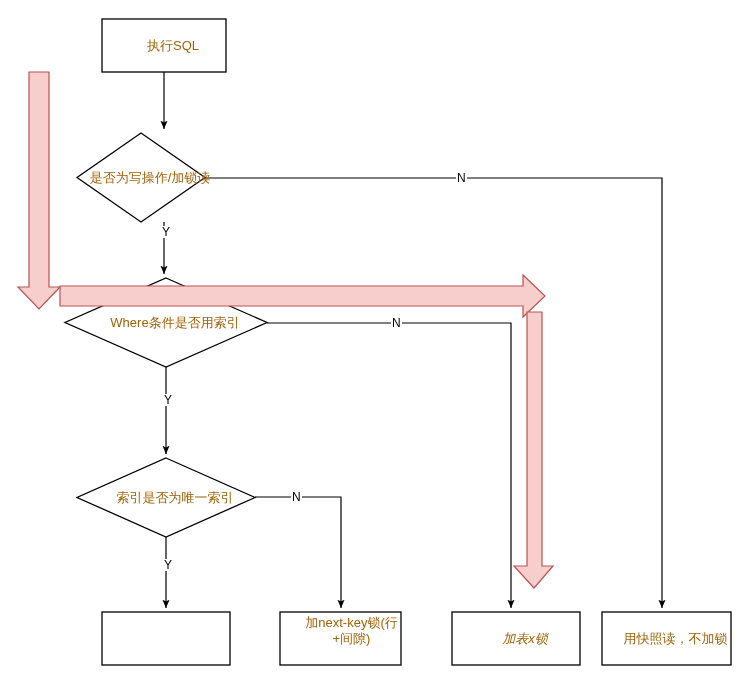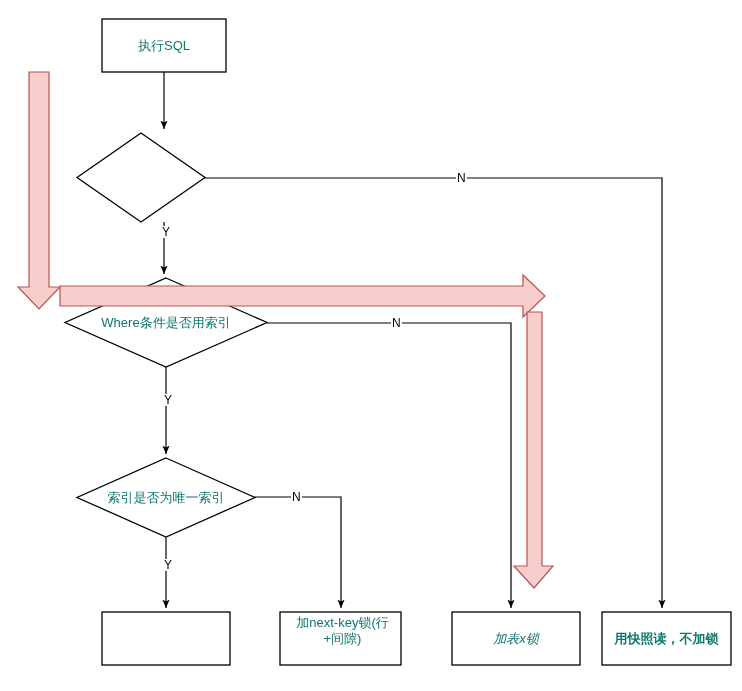--- a/index.html
+++ b/index.html
@@ -23,25 +23,26 @@
     top: 0;
     width: 742px;
     height: 691px;
   }
   .node-label {
     position: absolute;
     display: flex;
     align-items: center;
     justify-content: center;
     text-align: center;
-    color: #0f766e;
+    color: #a16207;
     font-size: 13px;
     line-height: 16px;
     pointer-events: none;
     white-space: pre-wrap;
+    padding-left: 9px;
   }
   .edge-label {
     position: absolute;
     color: #000000;
     font-size: 12px;
     line-height: 12px;
     background: #ffffff;
     padding: 0 1px;
   }
   .box-hit, .diamond-hit {
@@ -93,31 +94,32 @@
       <polygon points="29,72 49,72 49,287 60,287 39,309 18,287 29,287"></polygon>
 
       <polygon points="60,286 523,286 523,275 545,296 523,317 523,306 60,306"></polygon>
 
       <polygon points="527,312 542,312 542,566 553,566 534,588 514,566 527,566"></polygon>
     </g>
   </svg>
 
   <div class="node-label" style="left:102px; top:19px; width:124px; height:53px;">执行SQL</div>
 
+  <div class="node-label" style="left:69px; top:164px; width:144px; height:28px;">是否为写操作/加锁读</div>
 
   <div class="node-label" style="left:86px; top:309px; width:160px; height:28px;">Where条件是否用索引</div>
 
   <div class="node-label" style="left:94px; top:484px; width:144px; height:28px;">索引是否为唯一索引</div>
 
 
   <div class="node-label" style="left:286px; top:612px; width:113px; height:37px;">加next-key锁(行+间隙)</div>
 
   <div class="node-label" style="left:452px; top:612px; width:128px; height:53px;font-style:italic;">加表x锁</div>
 
-  <div class="node-label" style="left:602px; top:612px; width:129px; height:53px;font-weight:bold;">用快照读，不加锁</div>
+  <div class="node-label" style="left:602px; top:612px; width:129px; height:53px;">用快照读，不加锁</div>
 
   <div class="edge-label" style="left:161px; top:226px;">Y</div>
 
   <div class="edge-label" style="left:456px; top:172px;">N</div>
 
   <div class="edge-label" style="left:163px; top:394px;">Y</div>
 
   <div class="edge-label" style="left:391px; top:317px;">N</div>
 
   <div class="edge-label" style="left:163px; top:559px;">Y</div>

